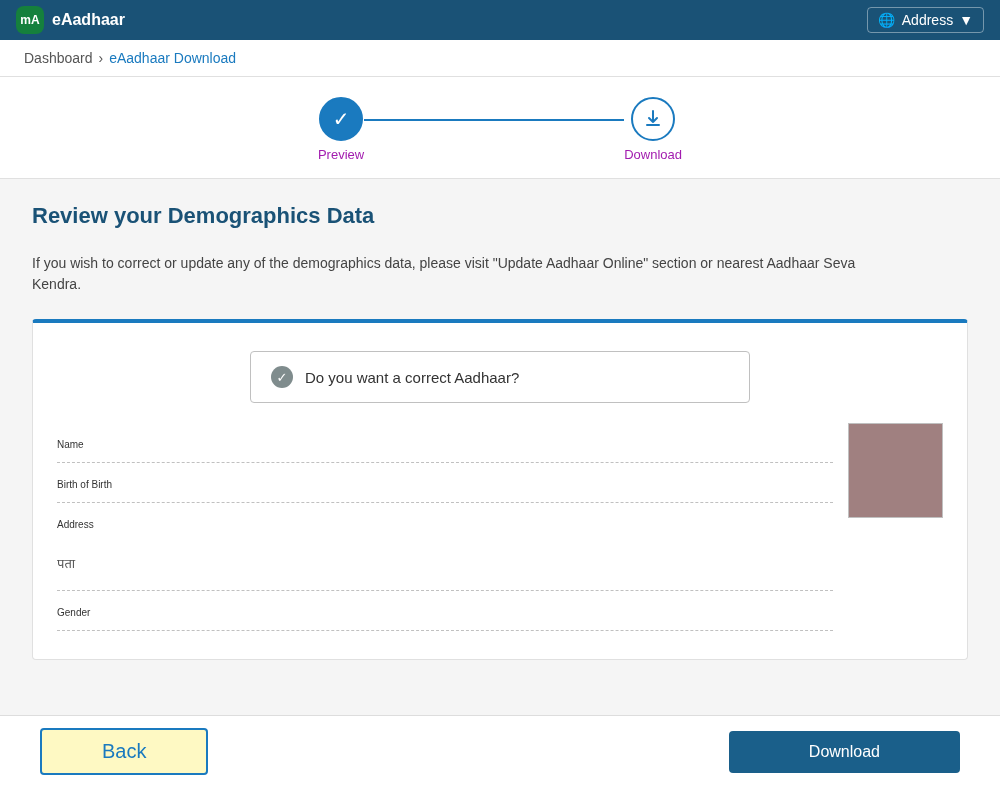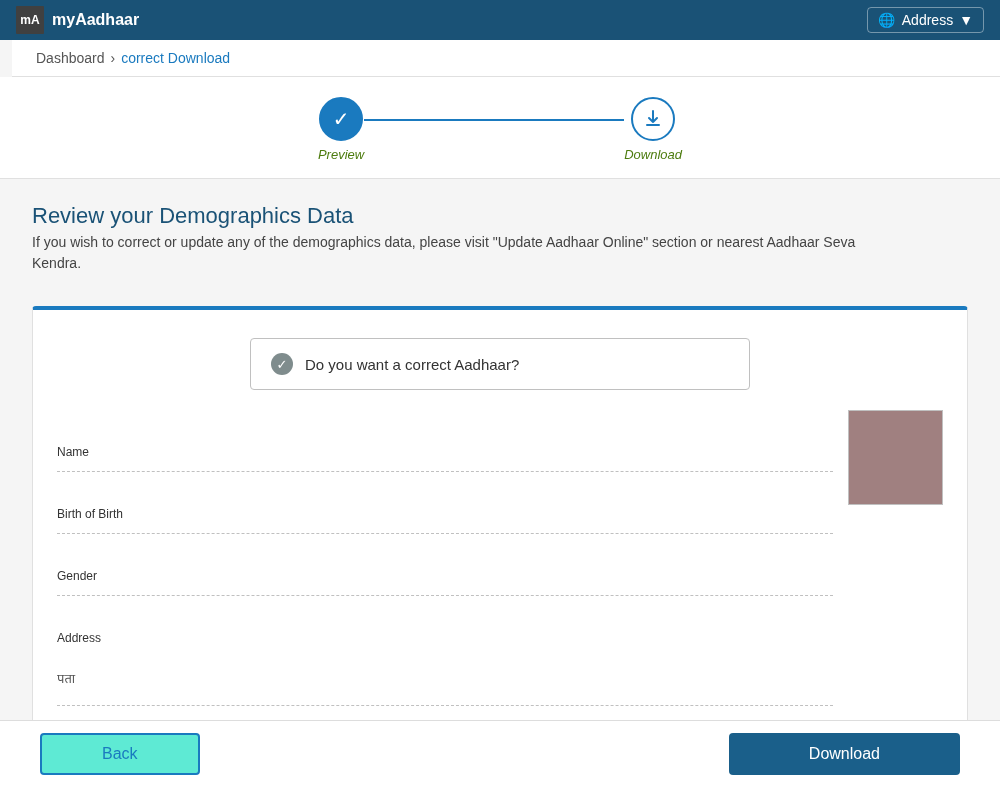--- a/index.html
+++ b/index.html
@@ -18,22 +18,22 @@
     .header-logo {
       display: flex;
       align-items: center;
       gap: 8px;
       font-size: 16px;
       font-weight: bold;
     }
     .header-logo-icon {
       width: 28px;
       height: 28px;
-      background: #404040;
-      border-radius: 1px;
+      background: #15803d;
+      border-radius: 8px;
       display: flex;
       align-items: center;
       justify-content: center;
       font-size: 12px;
       color: white;
     }
     .header-lang {
       display: flex;
       align-items: center;
       gap: 6px;
@@ -47,21 +47,20 @@
     
     .breadcrumb {
       background: white;
       padding: 10px 24px;
       font-size: 14px;
       color: #555;
       display: flex;
       align-items: center;
       gap: 6px;
       border-bottom: 1px solid #e0e0e0;
-      margin-left: 12px;
     }
     .breadcrumb a {
       color: #555;
       text-decoration: none;
     }
     .breadcrumb-active {
       color: #1a7abf;
     }
     .breadcrumb-chevron {
       color: #555;
@@ -101,44 +100,43 @@
       color: white;
       border: 2px solid #1a7abf;
     }
     .step-circle.active {
       background: white;
       color: #1a7abf;
       border: 2px solid #1a7abf;
     }
     .step-label {
       font-size: 13px;
-      color: #4d7c0f;
-      font-style: italic;
+      color: #a21caf;
     }
     .progress-line {
       width: 260px;
       height: 2px;
       background: #1a7abf;
       margin-bottom: 20px;
     }
 
     
     .main-content {
       padding: 24px 32px;
     }
     .section-title {
       font-size: 22px;
       color: #1a5276;
-      font-weight: normal;
-      margin-bottom: 3px;
+      font-weight: bold;
+      margin-bottom: 24px;
     }
     .section-desc {
       font-size: 14px;
       color: #444;
-      margin-bottom: 32px;
+      margin-bottom: 24px;
       max-width: 860px;
       line-height: 1.5;
     }
 
     
     .card {
       background: white;
       border: 1px solid #e0e0e0;
       border-top: 4px solid #1a7abf;
       border-radius: 4px;
@@ -181,24 +179,23 @@
       width: 95px;
       height: 95px;
       background: #a08080;
       border: 1px solid #c0c0c0;
     }
     .field-row {
       border-bottom: 1px dashed #c0c0c0;
       padding: 10px 0;
     }
     .field-label-en {
-      font-size: 12px;
+      font-size: 10px;
       color: #333;
       padding: 6px 0 2px 0;
-      margin-top: 19px;
     }
     .field-label-hi {
       font-size: 13px;
       color: #555;
       padding: 2px 0 8px 0;
     }
     .fields-wrapper {
       position: relative;
       padding-right: 110px;
     }
@@ -211,56 +208,56 @@
       right: 0;
       background: white;
       border-top: 1px solid #ddd;
       padding: 12px 40px;
       display: flex;
       justify-content: space-between;
       align-items: center;
     }
     .btn-back {
       border: 2px solid #1a7abf;
-      background: #5eead4;
+      background: #fef9c3;
       color: #1a7abf;
       padding: 10px 60px;
-      font-size: 16px;
+      font-size: 20px;
       border-radius: 4px;
       cursor: pointer;
     }
     .btn-download {
       background: #1a5f8a;
       color: white;
       border: none;
       padding: 12px 80px;
       font-size: 16px;
       border-radius: 4px;
       cursor: pointer;
     }
   </style>
 </head>
 <body>
 
 <div class="header">
   <div class="header-logo">
     <div class="header-logo-icon">mA</div>
-    <span>myAadhaar</span>
+    <span>eAadhaar</span>
   </div>
   <div class="header-lang">
     <span>🌐</span>
     <span>Address</span>
     <span>▼</span>
   </div>
 </div>
 
 <div class="breadcrumb">
   <a href="#">Dashboard</a>
   <span class="breadcrumb-chevron">›</span>
-  <span class="breadcrumb-active">correct Download</span>
+  <span class="breadcrumb-active">eAadhaar Download</span>
 </div>
 
 <div class="progress-section">
   <div class="progress-container">
     <div class="step">
       <div class="step-circle done">✓</div>
       <span class="step-label">Preview</span>
     </div>
     <div class="progress-line"></div>
     <div class="step">
@@ -290,28 +287,28 @@
 
       <div class="field-row">
         <div class="field-label-en">Name</div>
       </div>
 
       <div class="field-row">
         <div class="field-label-en">Birth of Birth</div>
       </div>
 
       <div class="field-row">
-        <div class="field-label-en">Gender</div>
-      </div>
-
-      <div class="field-row">
         <div class="field-label-en">Address</div>
         <div style="height:20px;"></div>
         <div class="field-label-hi">पता</div>
       </div>
+
+      <div class="field-row">
+        <div class="field-label-en">Gender</div>
+      </div>
     </div>
   </div>
 </div>
 
 <div class="bottom-bar">
   <button class="btn-back">Back</button>
   <button class="btn-download">Download</button>
 </div>
 
 </body></html>

